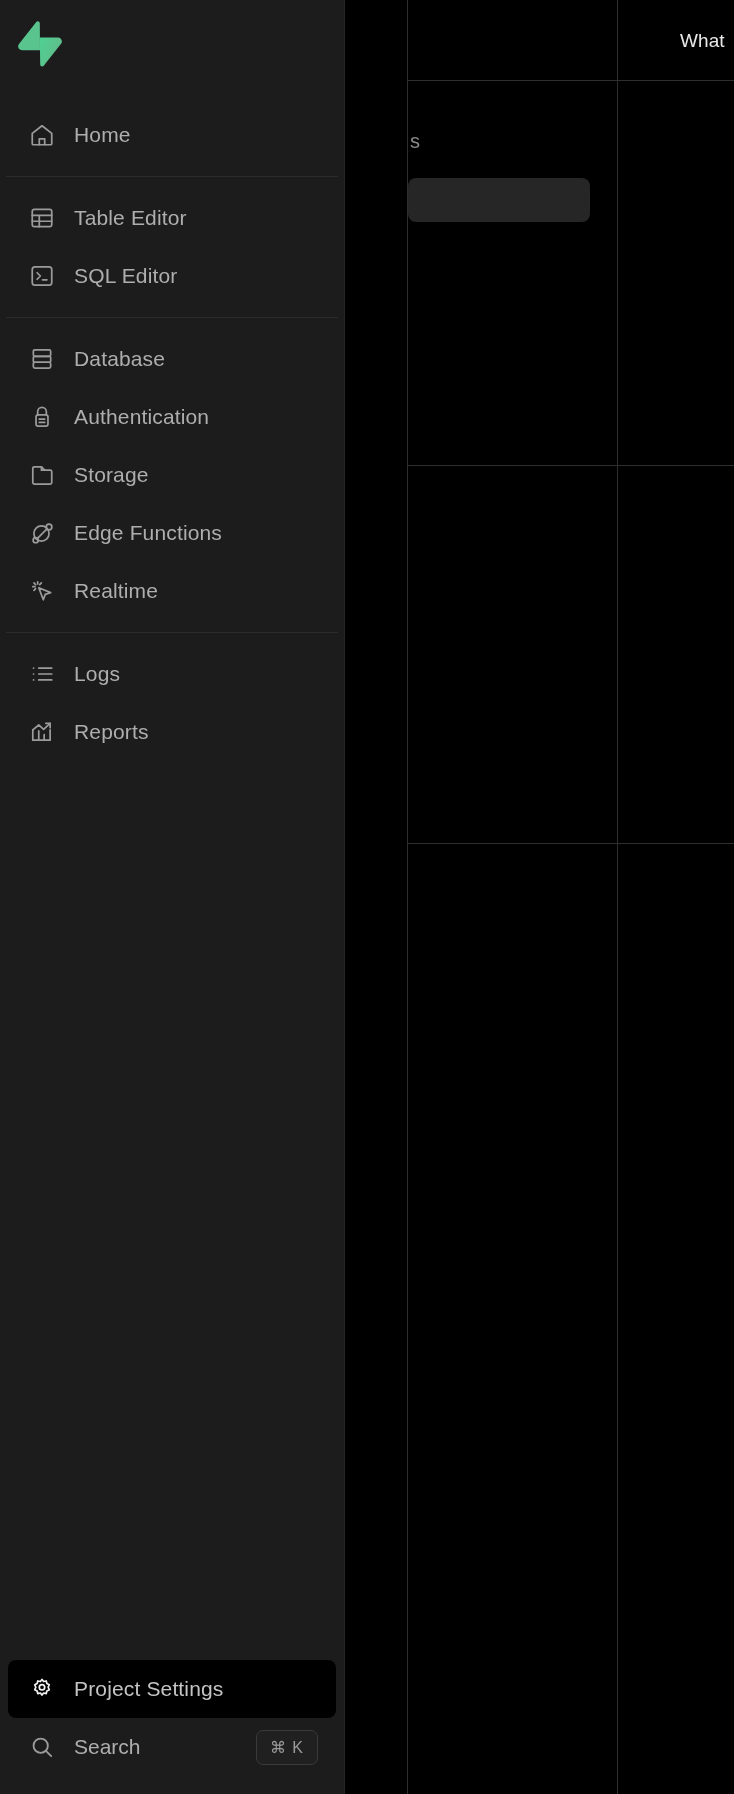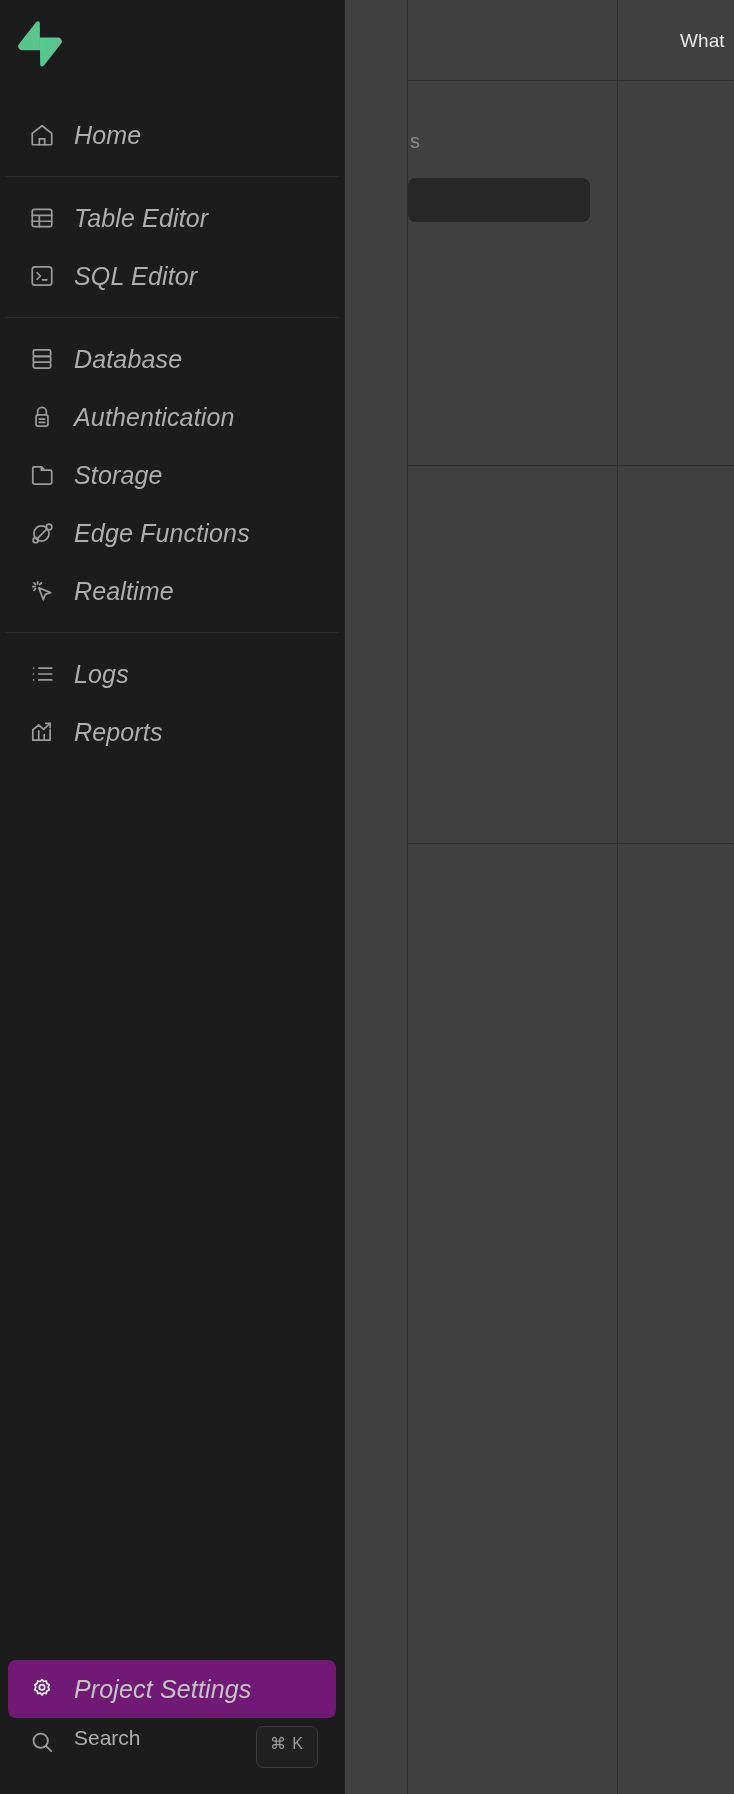--- a/index.html
+++ b/index.html
@@ -5,21 +5,21 @@
   * { box-sizing: border-box; margin: 0; padding: 0; }
   html, body {
     width: 734px; height: 1794px;
     background: #1c1c1c;
     font-family: "Liberation Sans", sans-serif;
     overflow: hidden;
   }
   .screen { position: relative; width: 734px; height: 1794px; background: #1b1b1b; }
 
   
-  .bg-layer { position: absolute; inset: 0; background: #404040; }
+  .bg-layer { position: absolute; inset: 0; background: #000000; }
   .bg-vline { position: absolute; width: 1px; background: #2e2e2e; }
   .bg-hline { position: absolute; height: 1px; background: #2e2e2e; }
   .bg-text {
     position: absolute;
     color: #e8e8e8;
     font-size: 19px;
     white-space: nowrap;
     letter-spacing: .1px;
   }
   .bg-text.dim { color: #8a8a8a; font-size: 20px; }
@@ -55,35 +55,34 @@
     cursor: pointer;
   }
   .nav-item .ico {
     width: 32px; height: 32px;
     flex: none;
     display: flex; align-items: center; justify-content: center;
     color: #9b9b9b;
   }
   .nav-item .ico svg { width: 26px; height: 26px; display: block; }
   .nav-item .lbl {
-    font-size: 25px;
+    font-size: 21px;
     color: #aeaeae;
     letter-spacing: .15px;
     white-space: nowrap;
-    font-style: italic;
   }
 
   
   .nav-footer { flex: none; padding-bottom: 18px; }
-  .nav-item.active { background: #701a75; }
+  .nav-item.active { background: #000000; }
   .nav-item.active .ico { color: #f2f2f2; }
   .nav-item.active .lbl { color: #c4c4c4; }
 
   .search-row {
-    display: flex; 
+    display: flex; align-items: center;
     gap: 16px;
     height: 58px;
     padding: 8px 18px;
     margin: 0 8px;
     border-radius: 8px;
     cursor: pointer;
   }
   .search-row .ico { width: 32px; height: 32px; flex: none; display:flex; align-items:center; justify-content:center; color:#9b9b9b; }
   .search-row .ico svg { width: 26px; height: 26px; display:block; }
   .search-row .lbl { font-size: 21px; color: #aeaeae; flex: 1 1 auto; }

